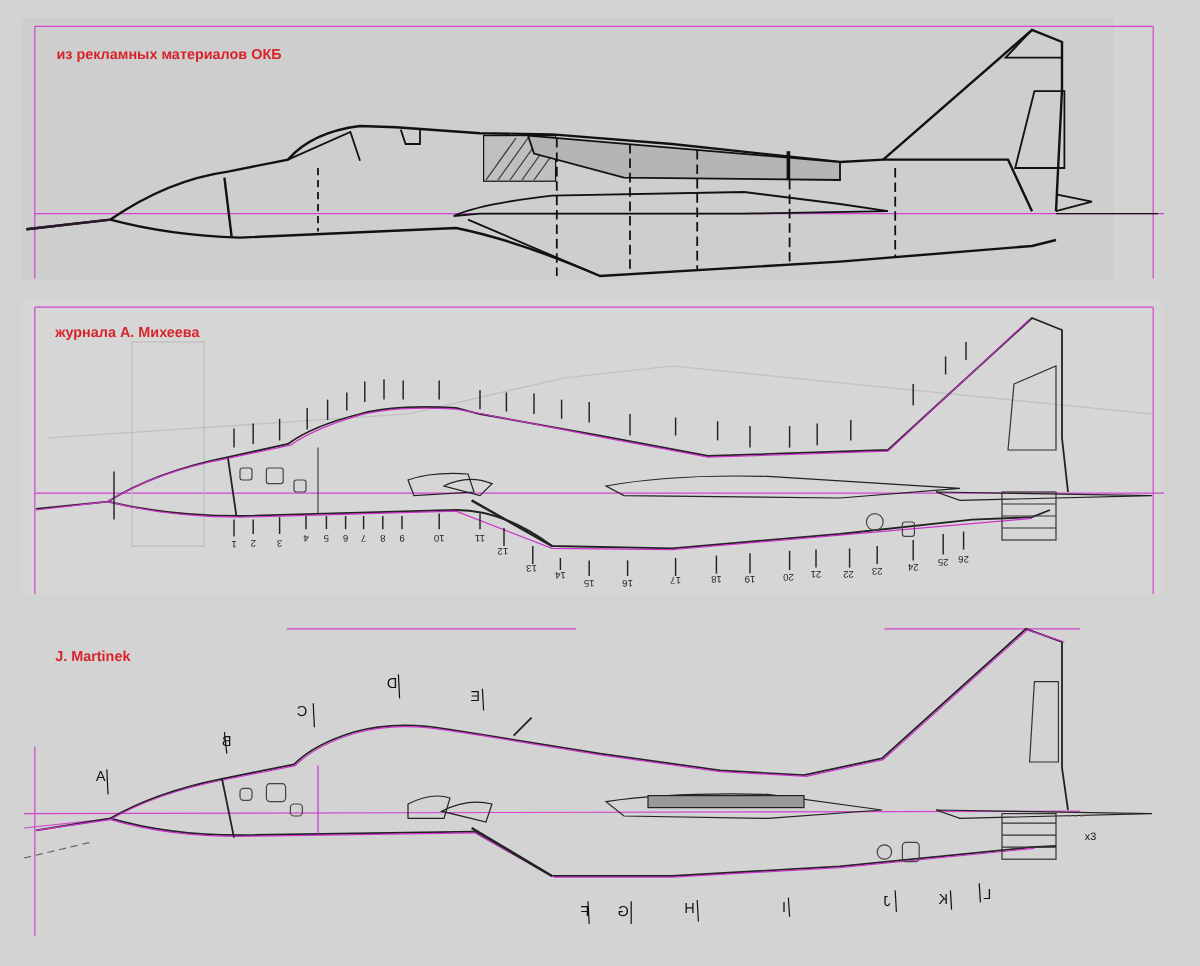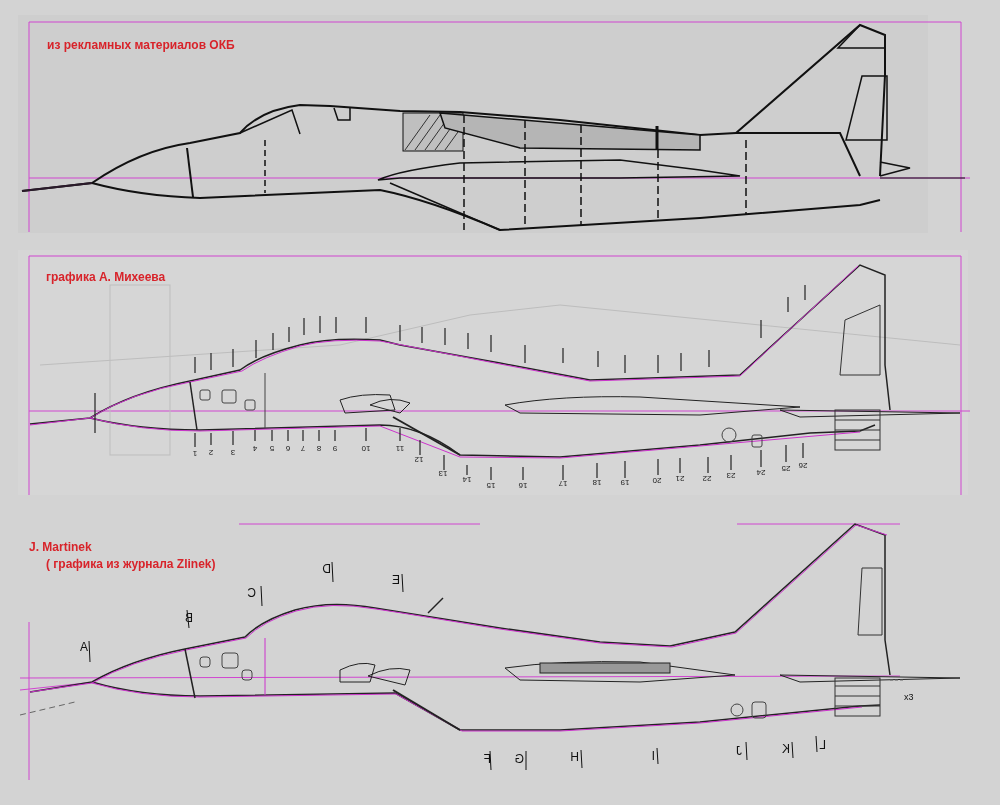--- a/index.html
+++ b/index.html
@@ -188,21 +188,21 @@
       <text x="625" y="241" transform="rotate(180 625 238)">19</text>
       <text x="657" y="239" transform="rotate(180 657 236)">20</text>
       <text x="680" y="237" transform="rotate(180 680 234)">21</text>
       <text x="707" y="237" transform="rotate(180 707 234)">22</text>
       <text x="731" y="234" transform="rotate(180 731 231)">23</text>
       <text x="761" y="231" transform="rotate(180 761 228)">24</text>
       <text x="786" y="227" transform="rotate(180 786 224)">25</text>
       <text x="803" y="224" transform="rotate(180 803 221)">26</text>
     </g>
   </svg>
-  <div class="caption" style="left:46px;top:24px;">графика А. Михеева</div>
+  <div class="caption" style="left:46px;top:24px;">журнала А. Михеева</div>
 </div>
 
 <div class="panel" style="left:0;top:510px;width:1000px;height:295px;">
   <svg width="1000" height="295">
     <line x1="239" y1="14" x2="480" y2="14" stroke="#d046d0" stroke-width="1"></line>
     <line x1="737" y1="14" x2="900" y2="14" stroke="#d046d0" stroke-width="1"></line>
     <line x1="29" y1="112" x2="29" y2="270" stroke="#d046d0" stroke-width="1"></line>
     <line x1="20" y1="168" x2="900" y2="166" stroke="#d046d0" stroke-width="1"></line>
     <line x1="20" y1="180" x2="95" y2="172" stroke="#d046d0" stroke-width="1"></line>
     <line x1="20" y1="205" x2="75" y2="192" stroke="#666" stroke-width="1" stroke-dasharray="6,4"></line>
@@ -259,15 +259,14 @@
       <line x1="657" y1="238" x2="658" y2="254" stroke="#111"></line>
       <text x="738" y="245" transform="scale(-1,1) translate(-1480,0)">J</text>
       <line x1="746" y1="232" x2="747" y2="250" stroke="#111"></line>
       <text x="784" y="243" transform="scale(-1,1) translate(-1574,0)">K</text>
       <line x1="792" y1="232" x2="793" y2="248" stroke="#111"></line>
       <text x="818" y="239" transform="scale(-1,1) translate(-1644,0)">L</text>
       <line x1="816" y1="226" x2="817" y2="242" stroke="#111"></line>
     </g>
     <text x="904" y="190" style="font-size:9px;font-family:'Liberation Sans',sans-serif;fill:#111">x3</text>
   </svg>
-  <div class="caption" style="left:29px;top:29px;">J. Martinek</div>
-  <div class="caption" style="left:46px;top:46px;">( графика из журнала Zlinek)</div>
+  <div class="caption" style="left:46px;top:29px;">J. Martinek</div>
 </div>
 
 </body></html>

